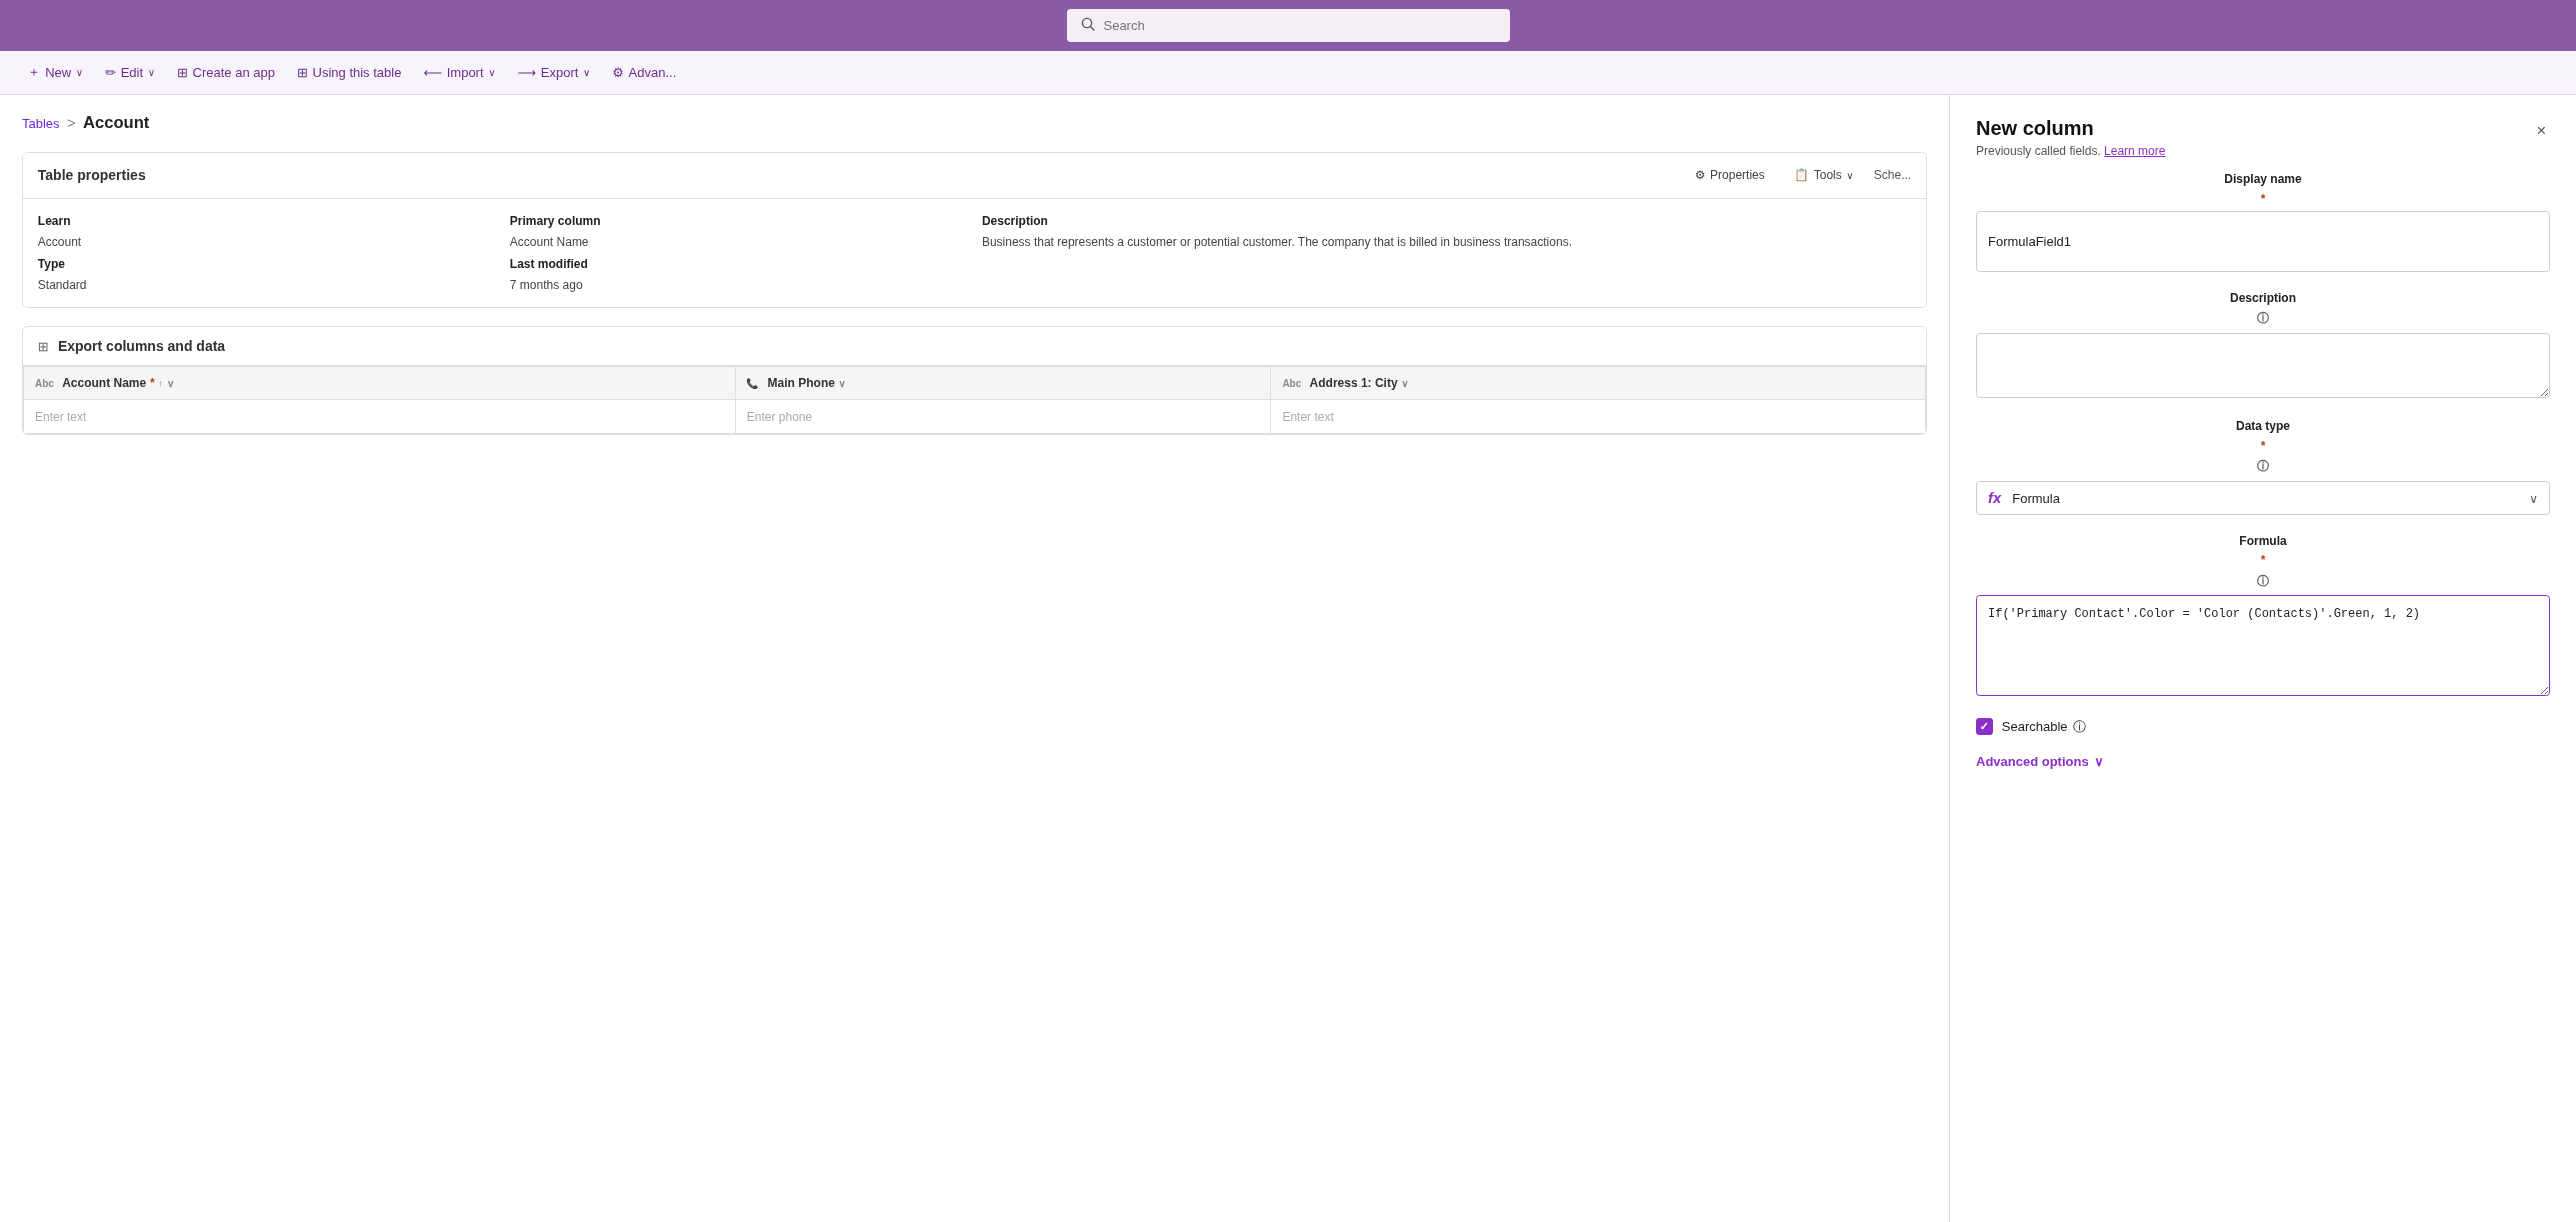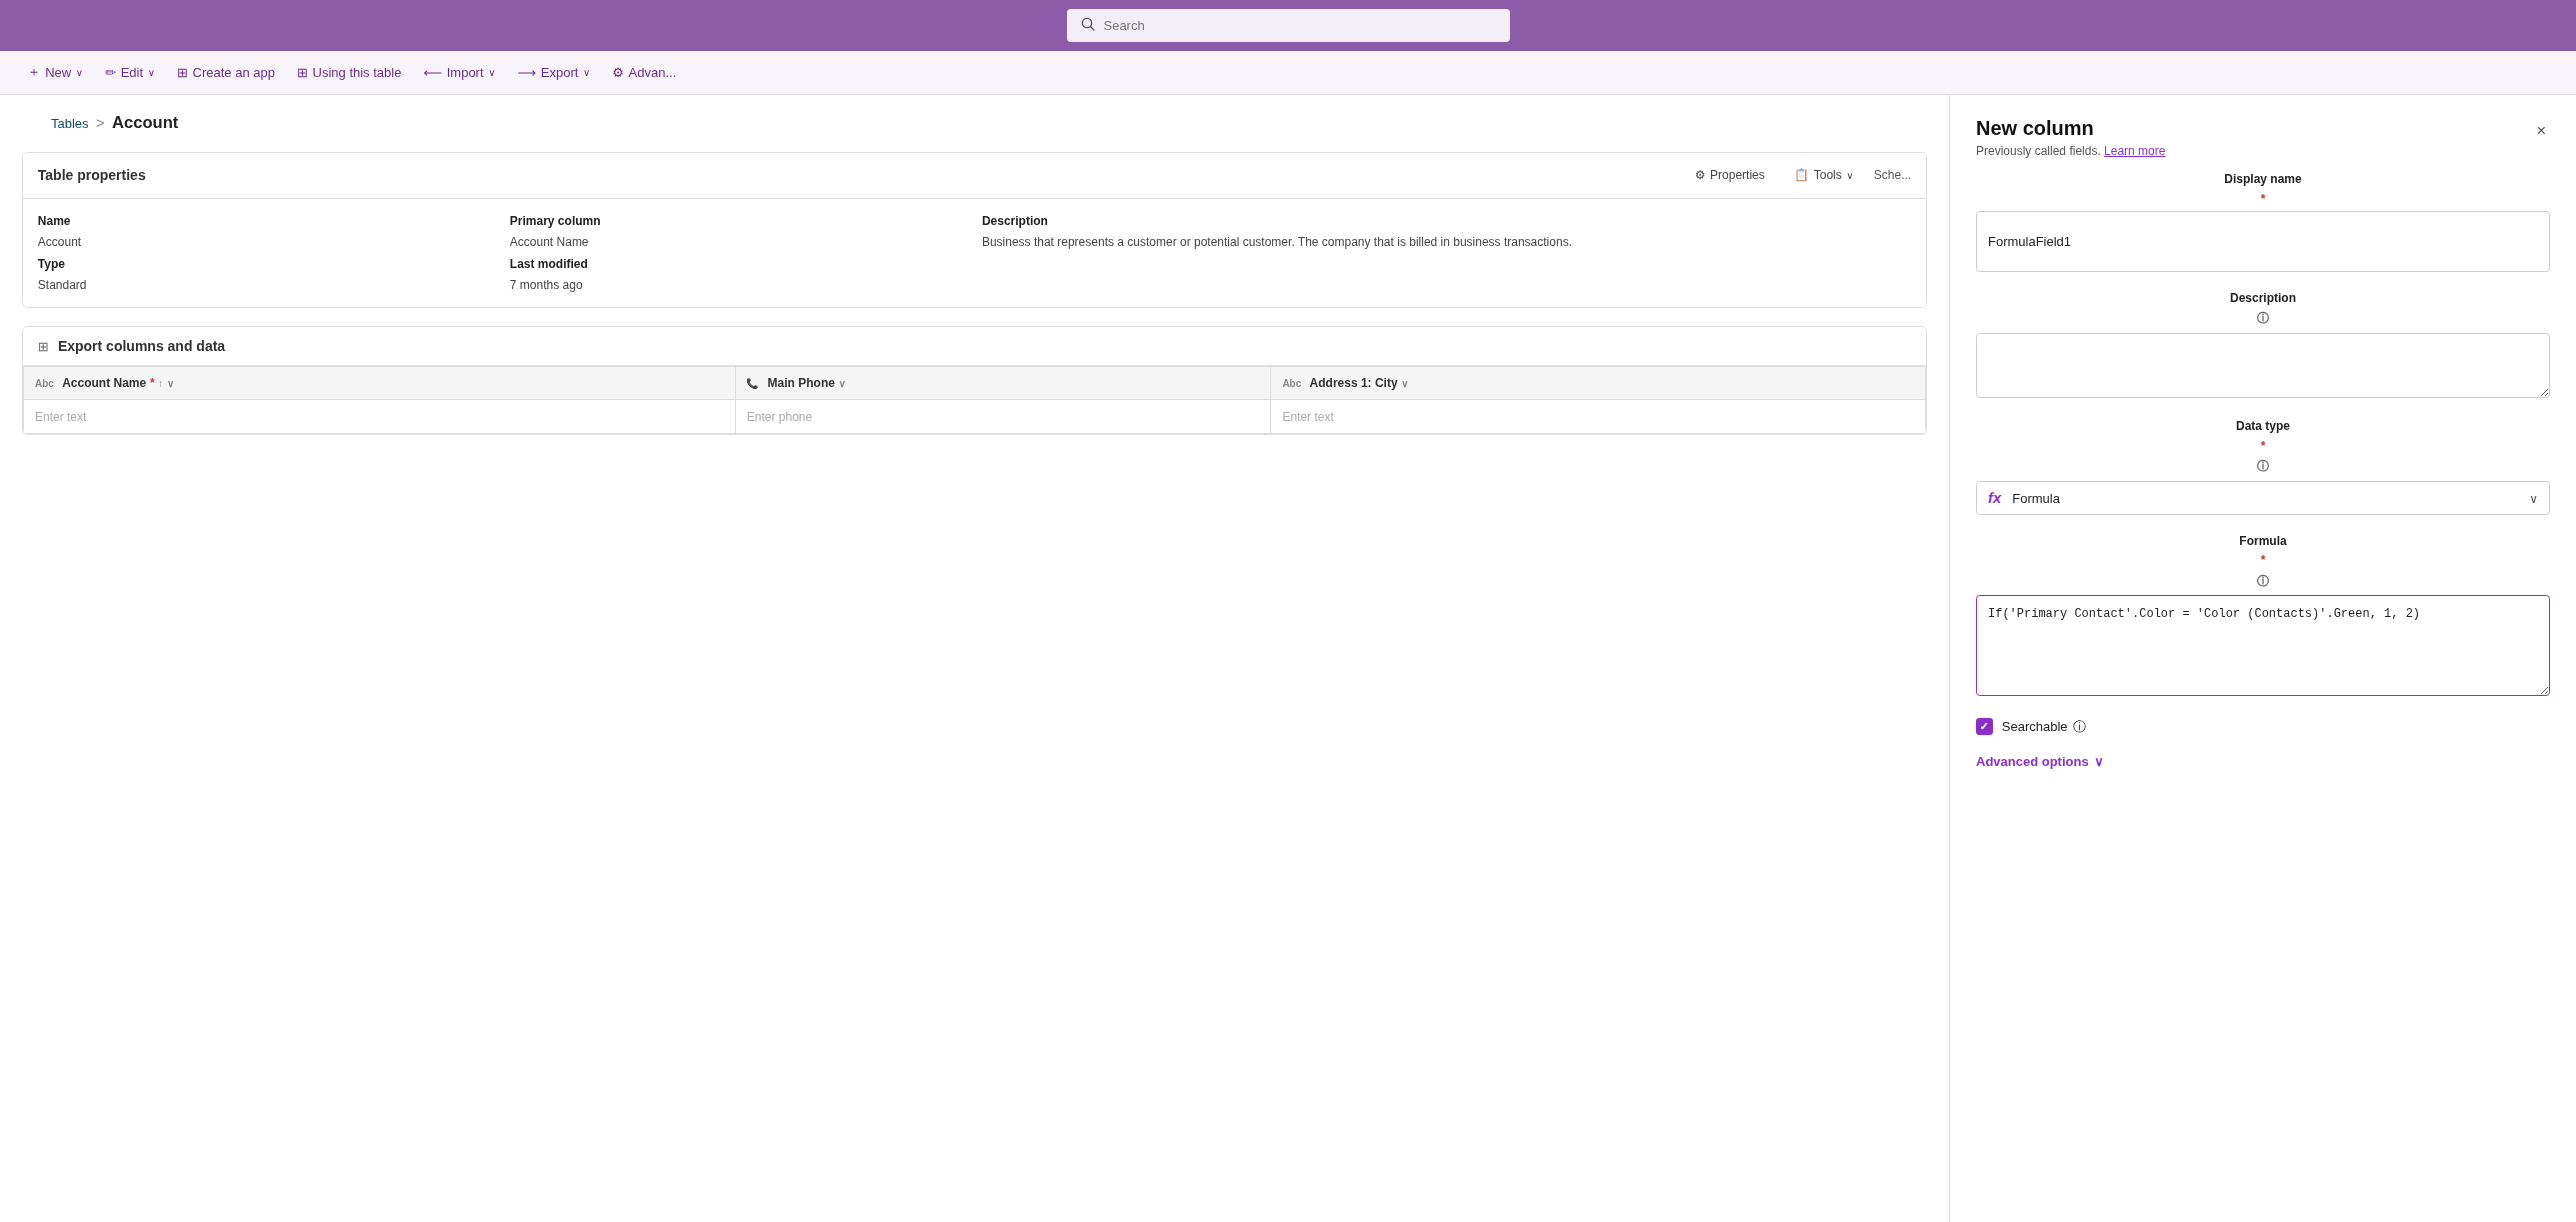--- a/index.html
+++ b/index.html
@@ -75,21 +75,21 @@
 
     
     .breadcrumb {
       display: flex;
       align-items: center;
       gap: 7.4px;
       color: #555;
       font-size: 13px;
       margin-bottom: 18.4px;
     }
-    .breadcrumb-link { color: #0c4a6e; text-decoration: none; margin-left: 29px; }
+    .breadcrumb-link { color: #6d28d9; text-decoration: none; }
     .breadcrumb-current { font-weight: 700; color: #222; font-size: 16.6px; }
     .breadcrumb-sep { color: #888; font-size: 14.8px; }
 
     
     .card {
       border: 0.9px solid #ddd;
       border-radius: 5.5px;
       margin-bottom: 18.4px;
       overflow: hidden;
     }
@@ -336,21 +336,21 @@
           </button>
           <button class="card-header-btn">
             <span>📋</span>
             <span>Tools</span>
             <span style="font-size:10px;">∨</span>
           </button>
           <span style="color:#555; font-size:12px;">Sche...</span>
         </div>
       </div>
       <div class="table-props-grid">
-        <span class="prop-label">Name</span>
+        <span class="prop-label">Learn</span>
         <span class="prop-label">Primary column</span>
         <span class="prop-label">Description</span>
         <span class="prop-value">Account</span>
         <span class="prop-value">Account Name</span>
         <span class="prop-desc">Business that represents a customer or potential customer. The company that is billed in business transactions.</span>
         <span class="prop-label">Type</span>
         <span class="prop-label">Last modified</span>
         <span></span>
         <span class="prop-value">Standard</span>
         <span class="prop-value">7 months ago</span>

